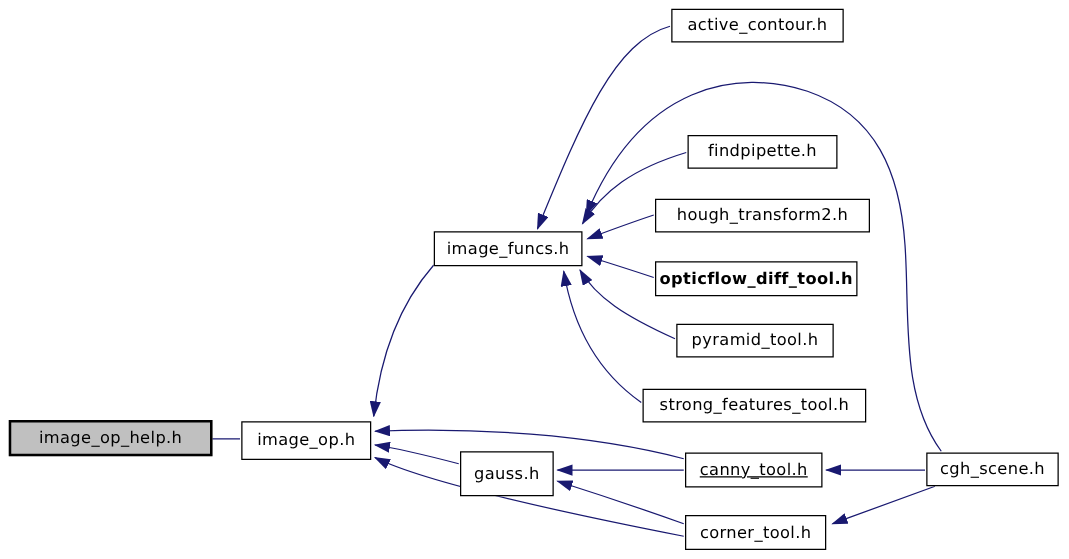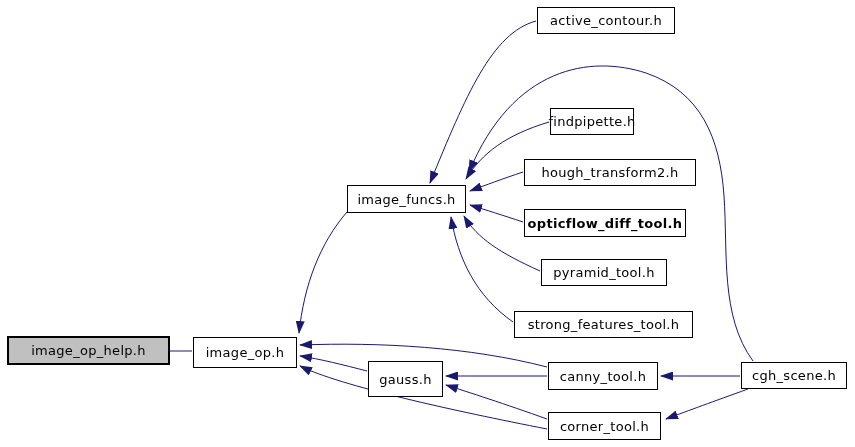--- a/index.html
+++ b/index.html
@@ -82,29 +82,29 @@
   <div class="node root" style="left:7px;   top:336px; width:163px; height:29px;">image_op_help.h</div>
 
   <div class="node" style="left:193px; top:337px; width:104px; height:31px;">image_op.h</div>
 
   <div class="node" style="left:347px; top:185px; width:119px; height:28px;">image_funcs.h</div>
 
   <div class="node" style="left:368px; top:361px; width:75px;  height:36px;">gauss.h</div>
 
   <div class="node" style="left:537px; top:7px;   width:138px; height:27px;">active_contour.h</div>
 
-  <div class="node" style="left:550px; top:108px; width:84px; height:27px;">findpipette.h</div>
+  <div class="node" style="left:550px; top:108px; width:120px; height:27px;">findpipette.h</div>
 
   <div class="node" style="left:524px; top:159px; width:172px; height:27px;">hough_transform2.h</div>
 
   <div class="node" style="left:524px; top:209px; width:162px; height:28px;font-weight:bold;">opticflow_diff_tool.h</div>
 
   <div class="node" style="left:541px; top:259px; width:126px; height:27px;">pyramid_tool.h</div>
 
   <div class="node" style="left:514px; top:311px; width:179px; height:27px;">strong_features_tool.h</div>
 
-  <div class="node" style="left:548px; top:362px; width:110px; height:28px;">canny_tool.h</div>
+  <div class="node" style="left:548px; top:362px; width:110px; height:28px;text-decoration:underline;">canny_tool.h</div>
 
   <div class="node" style="left:741px; top:362px; width:106px; height:27px;">cgh_scene.h</div>
 
   <div class="node" style="left:548px; top:412px; width:113px; height:28px;">corner_tool.h</div>
 
 </div>
 
 </body></html>

